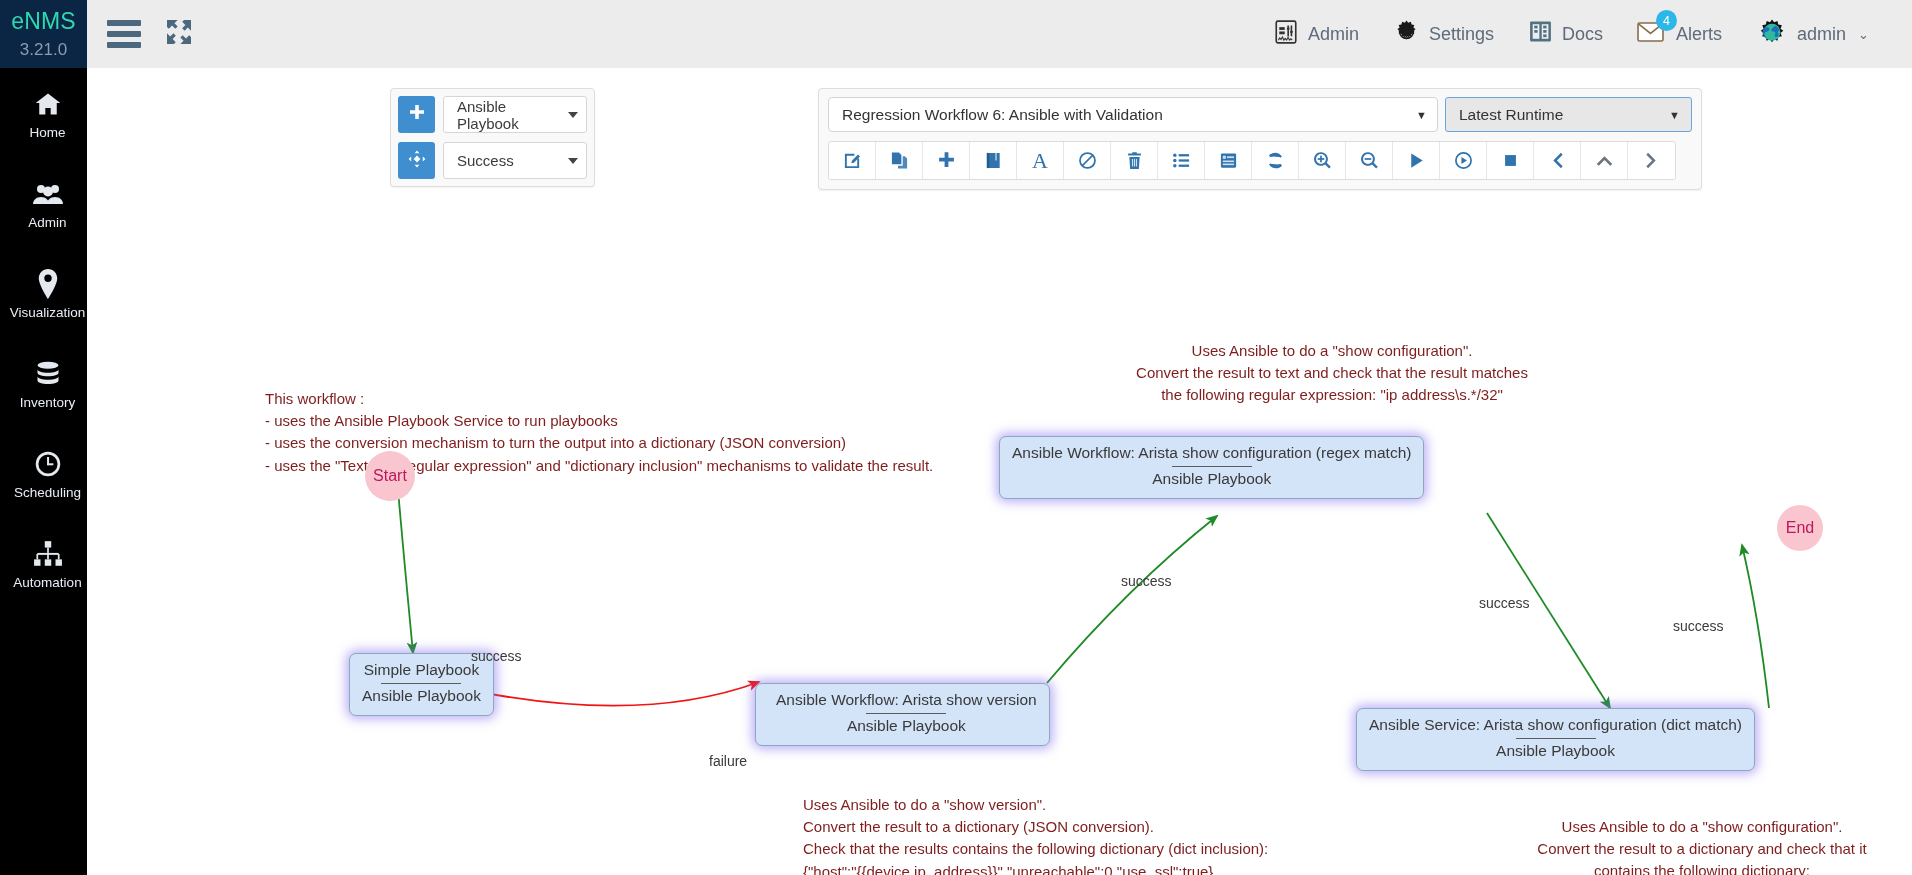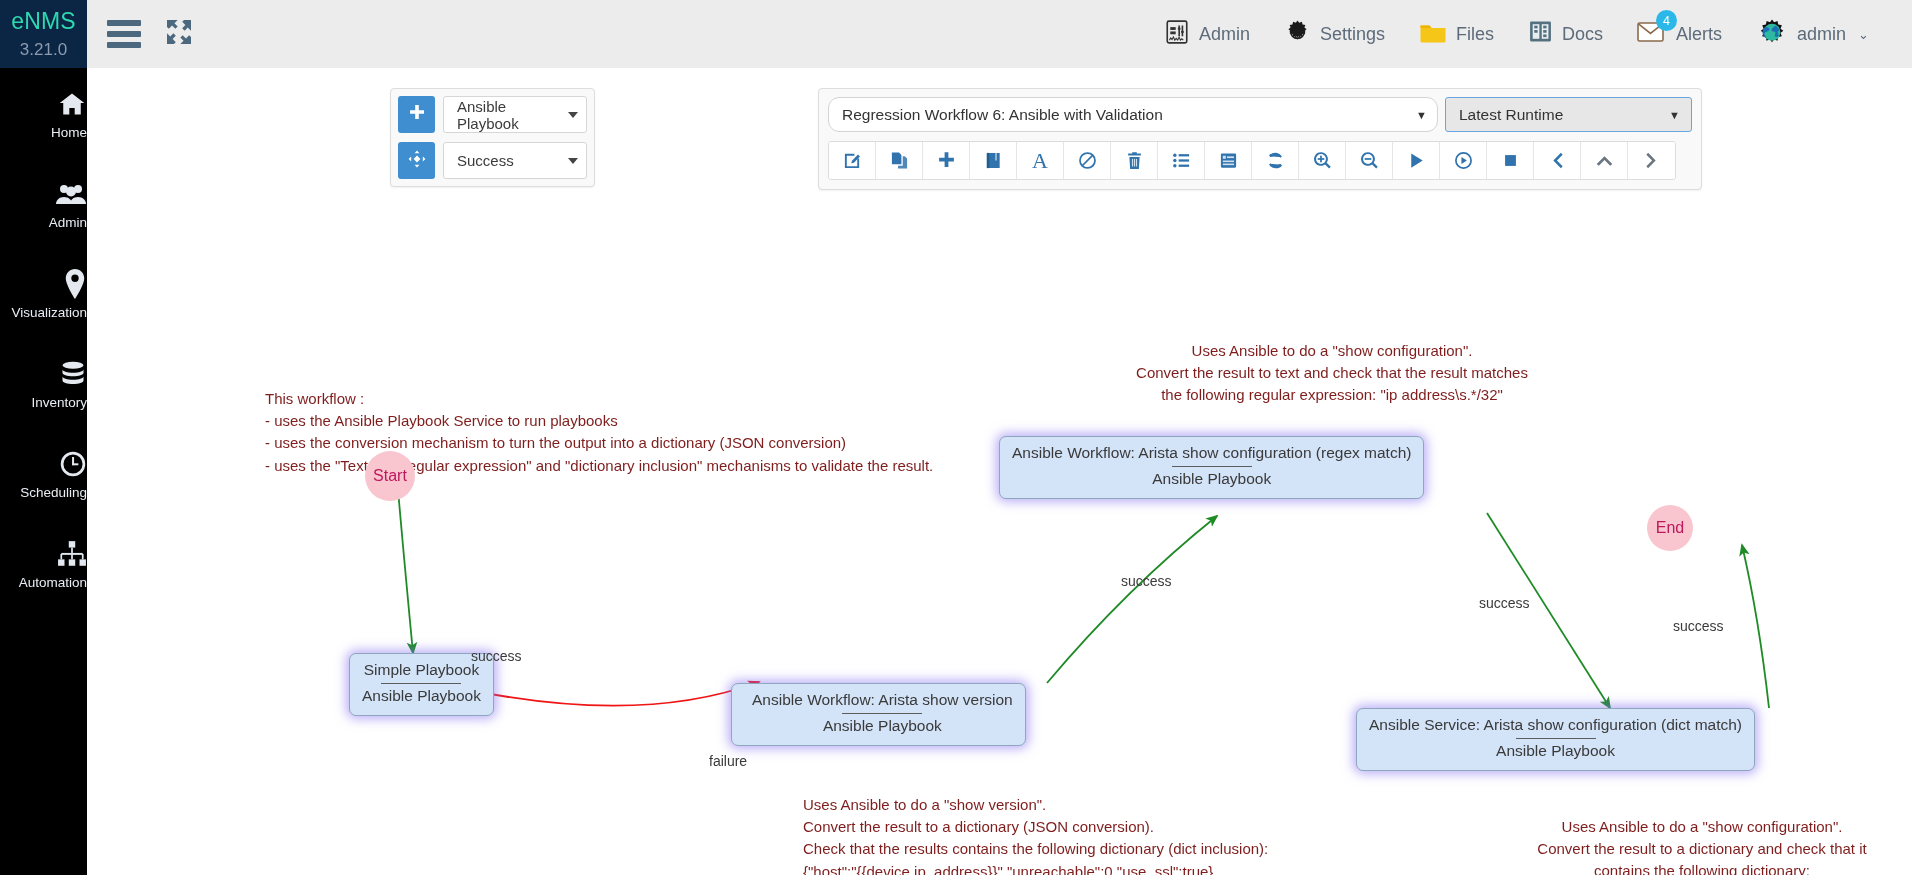--- a/index.html
+++ b/index.html
@@ -28,21 +28,21 @@
   }
   #brand .logo {
     color: #2ed9b0; font-size: 23px; font-weight: 400;
     letter-spacing: .2px; line-height: 1;
   }
   #brand .ver {
     color: #8c9bae; font-size: 17px; margin-top: 8px; line-height: 1;
   }
   .side-item {
     display: flex; flex-direction: column;
-    align-items: flex-end; justify-content: center;
+    align-items: center; justify-content: center;
     height: 90px; cursor: pointer;
     color: #dfe6ef;
     margin-left: 8px;
   }
   .side-item .si-icon { height: 34px; display:flex; align-items:center; justify-content:center; }
   .side-item .si-icon svg { fill: #e4e9f0; }
   .side-item .si-label { font-size: 13.5px; margin-top: 4px; color: #e9eef5; }
 
   
   #topbar {
@@ -122,21 +122,21 @@
     width: 0; height: 0; flex: none;
     border-left: 5px solid transparent;
     border-right: 5px solid transparent;
     border-top: 6px solid #444;
   }
 
   #panel-right { left: 731px; top: 20px; width: 884px; padding: 8px 9px 9px 9px; }
   .pr-top { display: flex; gap: 7px; }
   #wf-select {
     flex: 1 1 auto; height: 35px;
-    border: 1px solid #d4d4d4; border-radius: 11px; background: #fff;
+    border: 1px solid #d4d4d4; border-radius: 4px; background: #fff;
     display: flex; align-items: center; justify-content: space-between;
     padding: 0 10px 0 13px; font-size: 15.5px; color: #333; cursor: pointer;
   }
   #runtime-select {
     width: 247px; height: 35px;
     border: 1px solid #69a6de; border-radius: 3px; background: #e7e7e7;
     display: flex; align-items: center; justify-content: space-between;
     padding: 0 11px 0 13px; font-size: 15.5px; color: #333; cursor: pointer;
   }
   .caret2 { font-size: 11px; color: #333; }
@@ -315,29 +315,20 @@
           <svg width="27" height="27" viewBox="0 0 24 24">
             <path fill="#1b1b1b" d="M12 0.8l1.5 2 2.4-.9.6 2.5 2.5.6-.9 2.4 2 1.5-2 1.5.9 2.4-2.5.6-.6 2.5-2.4-.9-1.5 2-1.5-2-2.4.9-.6-2.5-2.5-.6.9-2.4-2-1.5 2-1.5-.9-2.4 2.5-.6.6-2.5 2.4.9z" transform="translate(0,1.5) scale(1,0.95)"></path>
             <circle cx="12" cy="12" r="6.2" fill="none" stroke="#1b1b1b" stroke-width="1.4"></circle>
             <ellipse cx="12" cy="12" rx="2.8" ry="6.2" fill="none" stroke="#1b1b1b" stroke-width="1.2"></ellipse>
             <path d="M5.9 12h12.2" stroke="#1b1b1b" stroke-width="1.2"></path>
           </svg>
         </span>
         <span class="nav-label">Settings</span>
       </div>
 
-      <div class="nav-item">
-        <span>
-          <svg width="28" height="24" viewBox="0 0 28 24">
-            <path fill="#f5c518" d="M1.5 5.5h9l2 2.4h14V21a1.5 1.5 0 0 1-1.5 1.5H3A1.5 1.5 0 0 1 1.5 21V5.5z"></path>
-            <path fill="#f0b400" d="M1.5 5.5h9l2 2.4H1.5z"></path>
-          </svg>
-        </span>
-        <span class="nav-label">Files</span>
-      </div>
 
       <div class="nav-item">
         <span>
           <svg width="25" height="25" viewBox="0 0 24 24">
             <rect x="2" y="2.5" width="20" height="19" rx="1" fill="#55707f"></rect>
             <rect x="4.5" y="5" width="6.4" height="14" fill="#e9eef1"></rect>
             <rect x="13.2" y="5" width="6.4" height="14" fill="#e9eef1"></rect>
             <rect x="6" y="6.4" width="3.2" height="2.6" fill="#55707f"></rect>
             <rect x="6" y="10.6" width="3.2" height="2.6" fill="#55707f"></rect>
             <rect x="14.6" y="6.4" width="3.2" height="2.6" fill="#55707f"></rect>
@@ -409,31 +400,31 @@
 Check that the results contains the following dictionary (dict inclusion):
 {"host":"{{device.ip_address}}","unreachable":0,"use_ssl":true}</div>
     <div class="anno center" style="left:1405px; top:748px; width:420px;">Uses Ansible to do a "show configuration".
 Convert the result to a dictionary and check that it
 contains the following dictionary:
 {"action":"debug","changed":false,"failed":false}</div>
 
     <div class="endpoint" style="left:278px; top:383px; width:50px; height:50px;">
       <span>Start</span>
     </div>
-    <div class="endpoint" style="left:1560px; top:437px; width:46px; height:46px;">
+    <div class="endpoint" style="left:1690px; top:437px; width:46px; height:46px;">
       <span>End</span>
     </div>
 
     <div class="node" style="left:262px; top:585px;">
       <div class="nl1">Simple Playbook</div>
       <div class="divider"></div>
       <div class="nl2">Ansible Playbook</div>
     </div>
 
-    <div class="node" style="left:644px; top:615px;padding-left:20px;">
+    <div class="node" style="left:668px; top:615px;padding-left:20px;">
       <div class="nl1">Ansible Workflow: Arista show version</div>
       <div class="divider"></div>
       <div class="nl2">Ansible Playbook</div>
     </div>
 
     <div class="node" style="left:912px; top:368px;">
       <div class="nl1">Ansible Workflow: Arista show configuration (regex match)</div>
       <div class="divider"></div>
       <div class="nl2">Ansible Playbook</div>
     </div>

